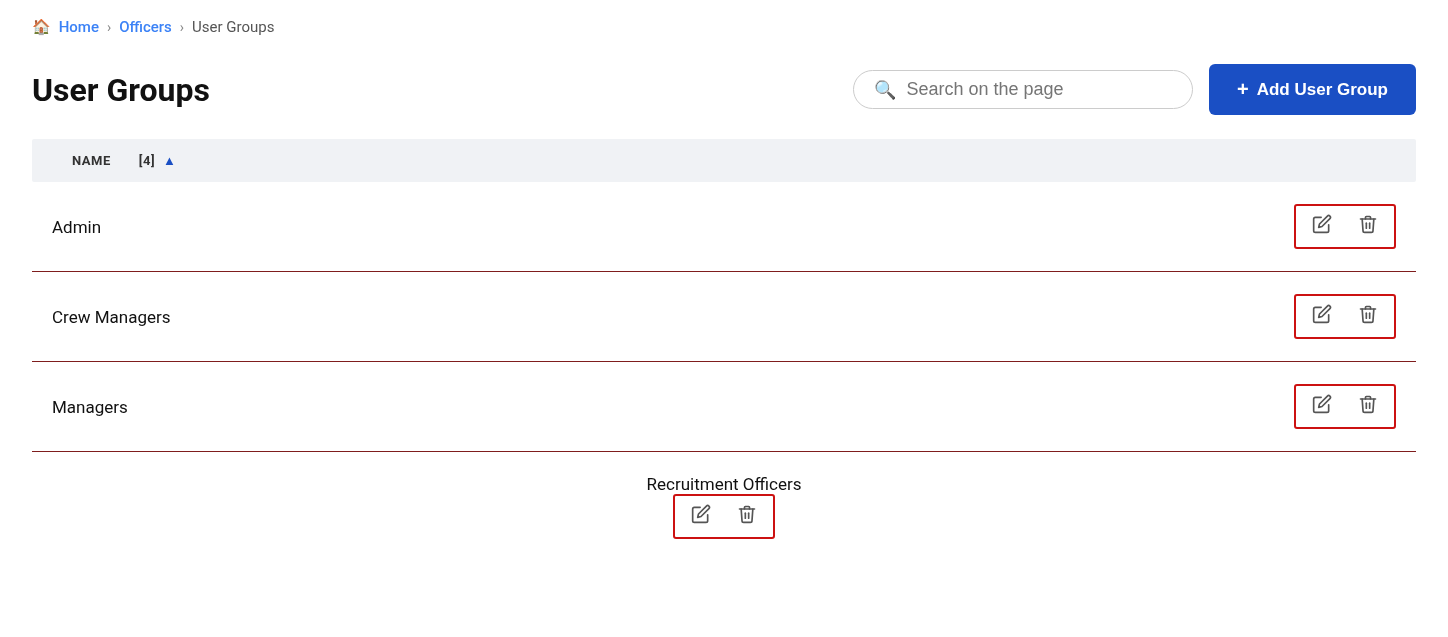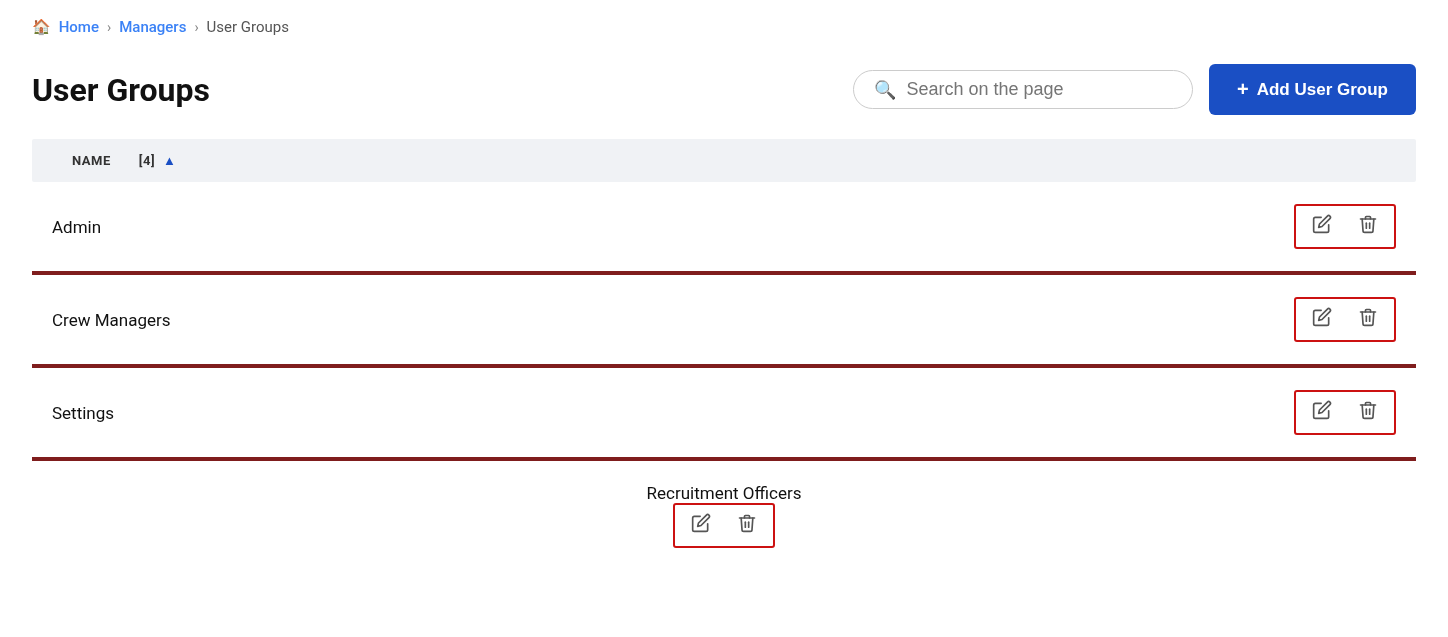--- a/index.html
+++ b/index.html
@@ -109,21 +109,21 @@
       font-size: 13px;
     }
     .table-rows {
       border: none;
     }
     .table-row {
       display: flex;
       align-items: center;
       justify-content: space-between;
       padding: 22px 20px;
-      border-bottom: 4px solid #7f1d1d;
+      border-bottom: 1px solid #7f1d1d;
     }
     .table-row:last-child {
       border-bottom: none;
       flex-direction: column;
     }
     .row-name {
       font-size: 17px;
       color: #111;
       font-weight: 400;
     }
@@ -150,21 +150,21 @@
     }
   </style>
 </head>
 <body>
 
 <div>
   <div class="breadcrumb">
     <span>🏠</span>
     <a href="#">Home</a>
     <span class="sep">›</span>
-    <a href="#">Managers</a>
+    <a href="#">Officers</a>
     <span class="sep">›</span>
     <span class="current">User Groups</span>
   </div>
 </div>
 
 <div class="header-row">
   <h1 class="page-title">User Groups</h1>
   <div class="header-actions">
     <div class="search-box">
       <span class="search-icon">🔍</span>
@@ -222,21 +222,21 @@
               <path d="M19 6l-1 14a2 2 0 0 1-2 2H8a2 2 0 0 1-2-2L5 6"></path>
               <path d="M10 11v6"></path>
               <path d="M14 11v6"></path>
               <path d="M9 6V4a1 1 0 0 1 1-1h4a1 1 0 0 1 1 1v2"></path>
             </svg>
         </button>
       </div>
     </div>
 
     <div class="table-row">
-      <span class="row-name">Settings</span>
+      <span class="row-name">Managers</span>
       <div class="row-actions actions-highlight">
         <button class="action-icon" title="Edit">
           <svg width="20" height="20" viewBox="0 0 24 24" fill="none" stroke="#555" stroke-width="2" stroke-linecap="round" stroke-linejoin="round">
               <path d="M11 4H4a2 2 0 0 0-2 2v14a2 2 0 0 0 2 2h14a2 2 0 0 0 2-2v-7"></path>
               <path d="M18.5 2.5a2.121 2.121 0 0 1 3 3L12 15l-4 1 1-4 9.5-9.5z"></path>
             </svg>
         </button>
         <button class="action-icon" title="Delete">
           <svg width="20" height="20" viewBox="0 0 24 24" fill="none" stroke="#555" stroke-width="2" stroke-linecap="round" stroke-linejoin="round">
               <polyline points="3 6 5 6 21 6"></polyline>

